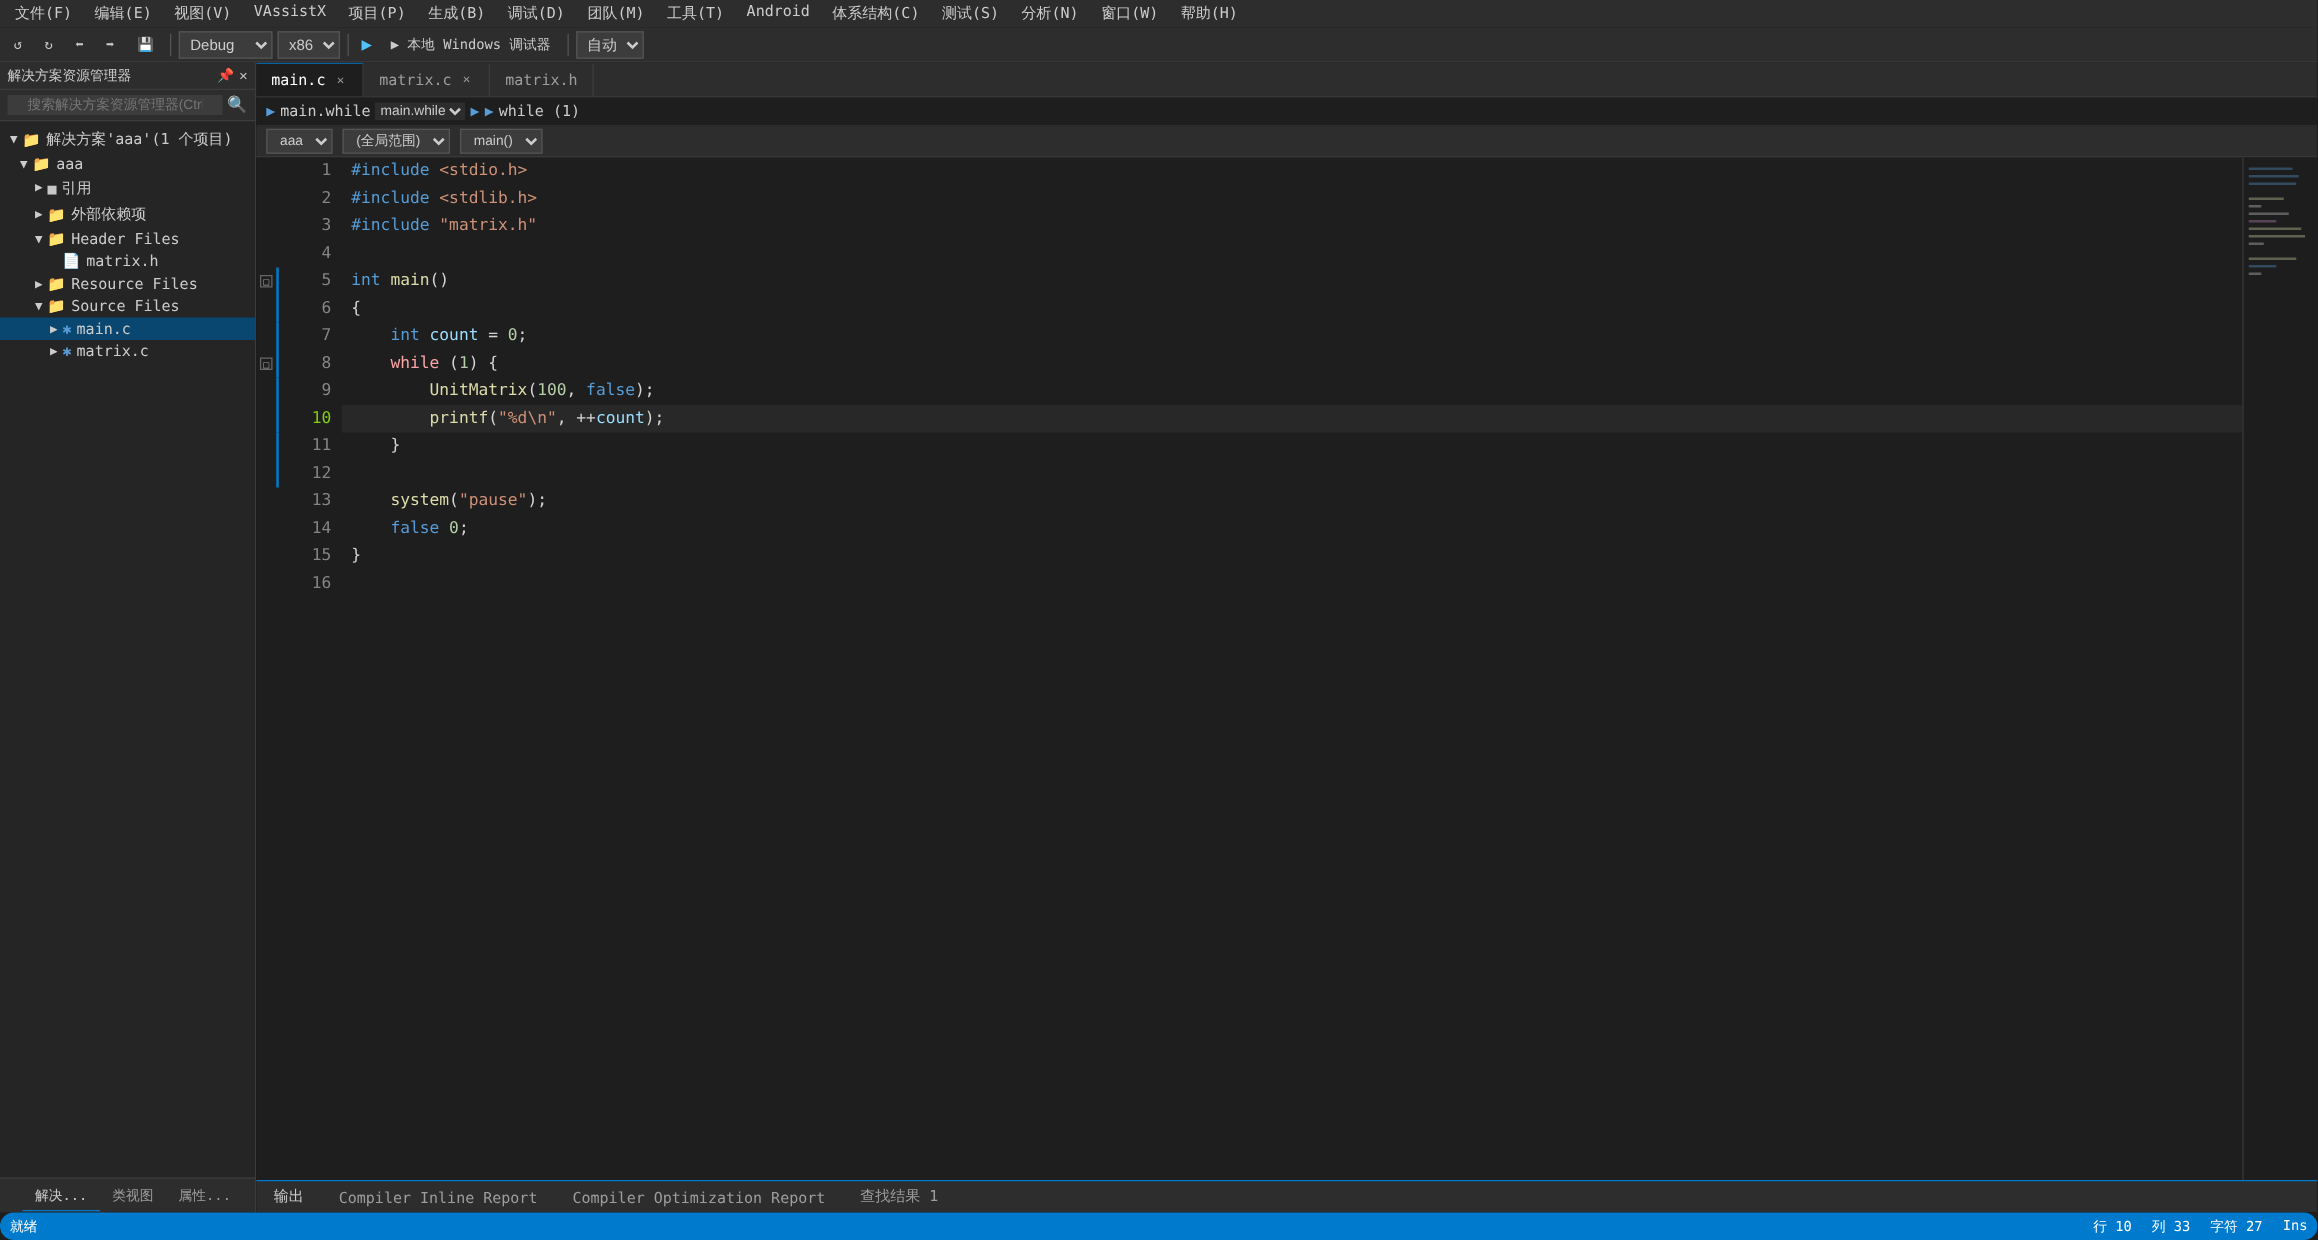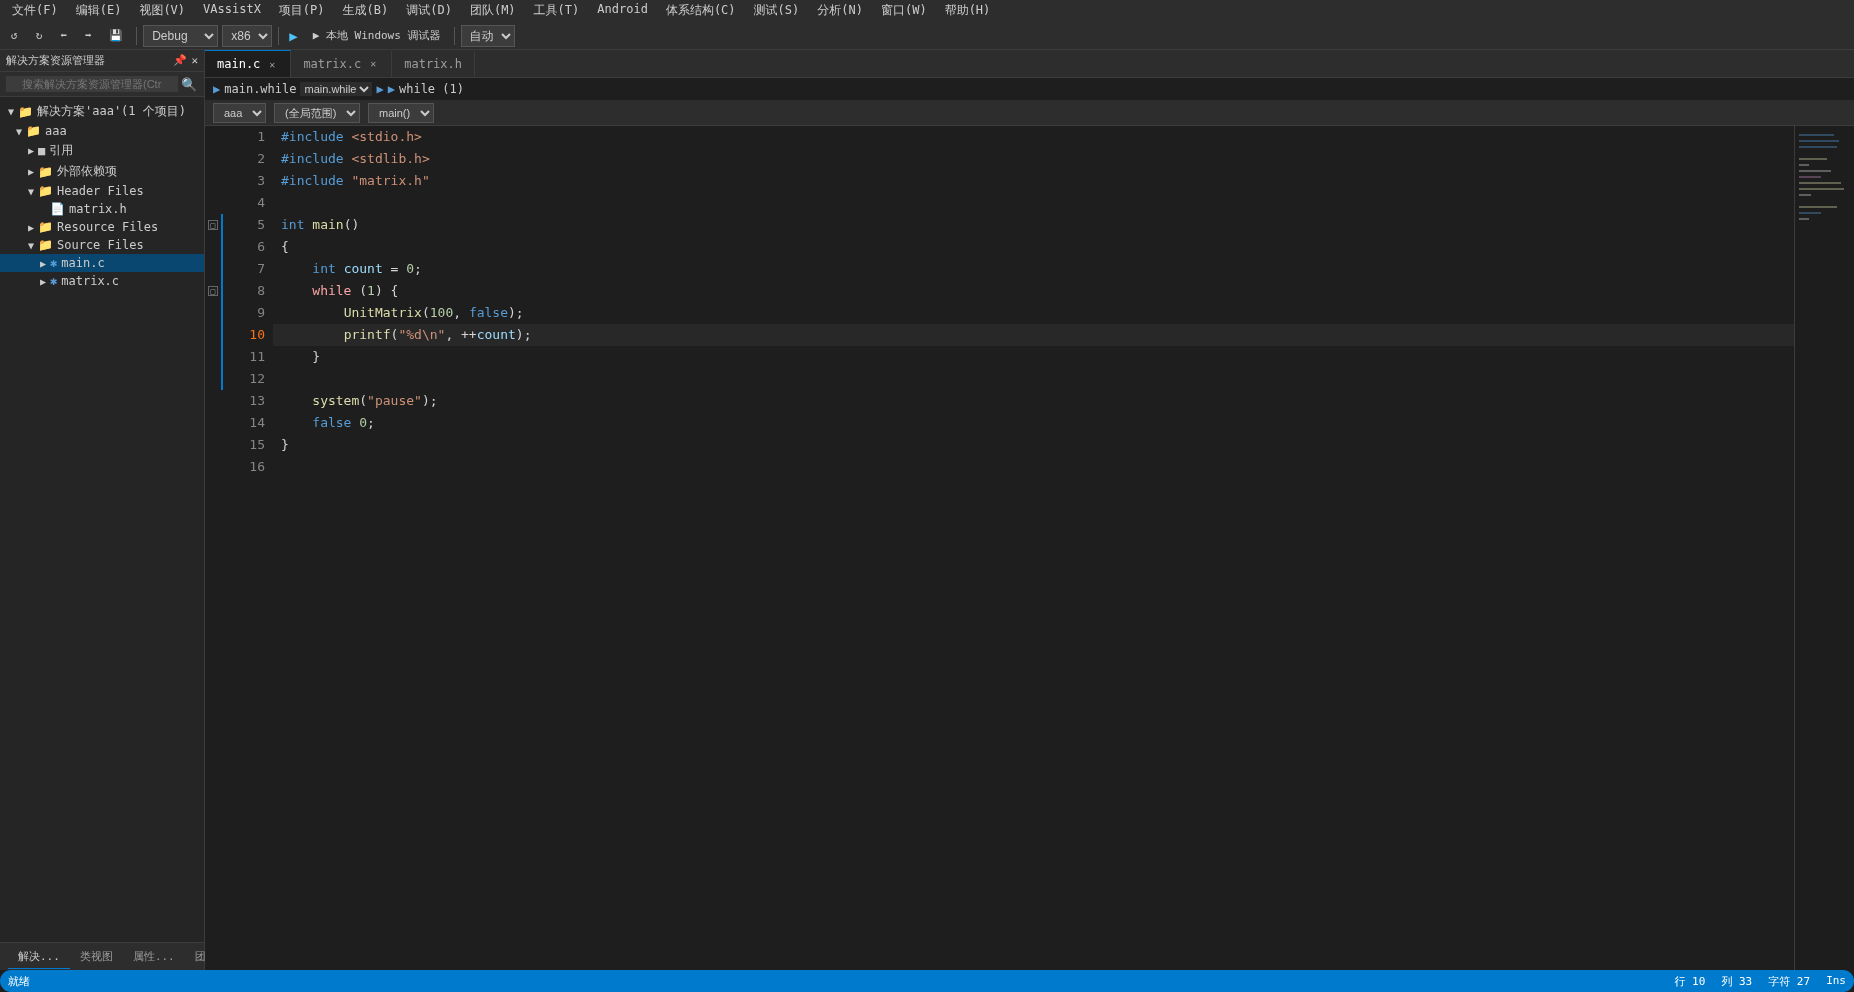--- a/index.html
+++ b/index.html
@@ -137,21 +137,21 @@
     .tree-indent-3 { padding-left: 40px; }
     .tree-arrow { color: #cccccc; font-size: 10px; }
 
     
     .sidebar-bottom-tabs {
       background: #2d2d2d;
       height: 28px;
       display: flex;
       align-items: center;
       border-top: 1px solid #3c3c3c;
-      padding: 0 8px;
+      padding: 0 18px;
     }
     .sidebar-tab {
       padding: 4px 10px;
       font-size: 11px;
       color: #9d9d9d;
       cursor: pointer;
       white-space: nowrap;
     }
     .sidebar-tab.active { color: #cccccc; border-bottom: 1px solid #007acc; }
     .zoom-control {
@@ -603,21 +603,21 @@
       <div class="line-numbers">
         <div class="line-number">1</div>
         <div class="line-number">2</div>
         <div class="line-number">3</div>
         <div class="line-number">4</div>
         <div class="line-number">5</div>
         <div class="line-number">6</div>
         <div class="line-number">7</div>
         <div class="line-number">8</div>
         <div class="line-number">9</div>
-        <div class="line-number" style="color:#f97316;text-align:center;">10</div>
+        <div class="line-number" style="color:#84cc16;text-align:center;">10</div>
         <div class="line-number">11</div>
         <div class="line-number">12</div>
         <div class="line-number">13</div>
         <div class="line-number">14</div>
         <div class="line-number">15</div>
         <div class="line-number">16</div>
       </div>
 
       <div class="code-content">
         <div class="code-lines">
@@ -740,20 +740,26 @@
             <rect x="4" y="68" width="12" height="2" fill="#d4d4d4" opacity="0.5"></rect>
             <rect x="4" y="80" width="38" height="2" fill="#dcdcaa" opacity="0.5"></rect>
             <rect x="4" y="86" width="22" height="2" fill="#569cd6" opacity="0.5"></rect>
             <rect x="4" y="92" width="10" height="2" fill="#d4d4d4" opacity="0.5"></rect>
           </svg>
         </div>
       </div>
 
     </div>
 
+    <div class="output-tabs">
+      <span class="output-tab active">输出</span>
+      <span class="output-tab">Compiler Inline Report</span>
+      <span class="output-tab">Compiler Optimization Report</span>
+      <span class="output-tab">查找结果 1</span>
+    </div>
 
   </div>
 
 </div>
 
 <div class="status-bar">
   <span class="status-item">就绪</span>
   <div class="status-right">
     <span class="status-item">行 10</span>
     <span class="status-item">列 33</span>

